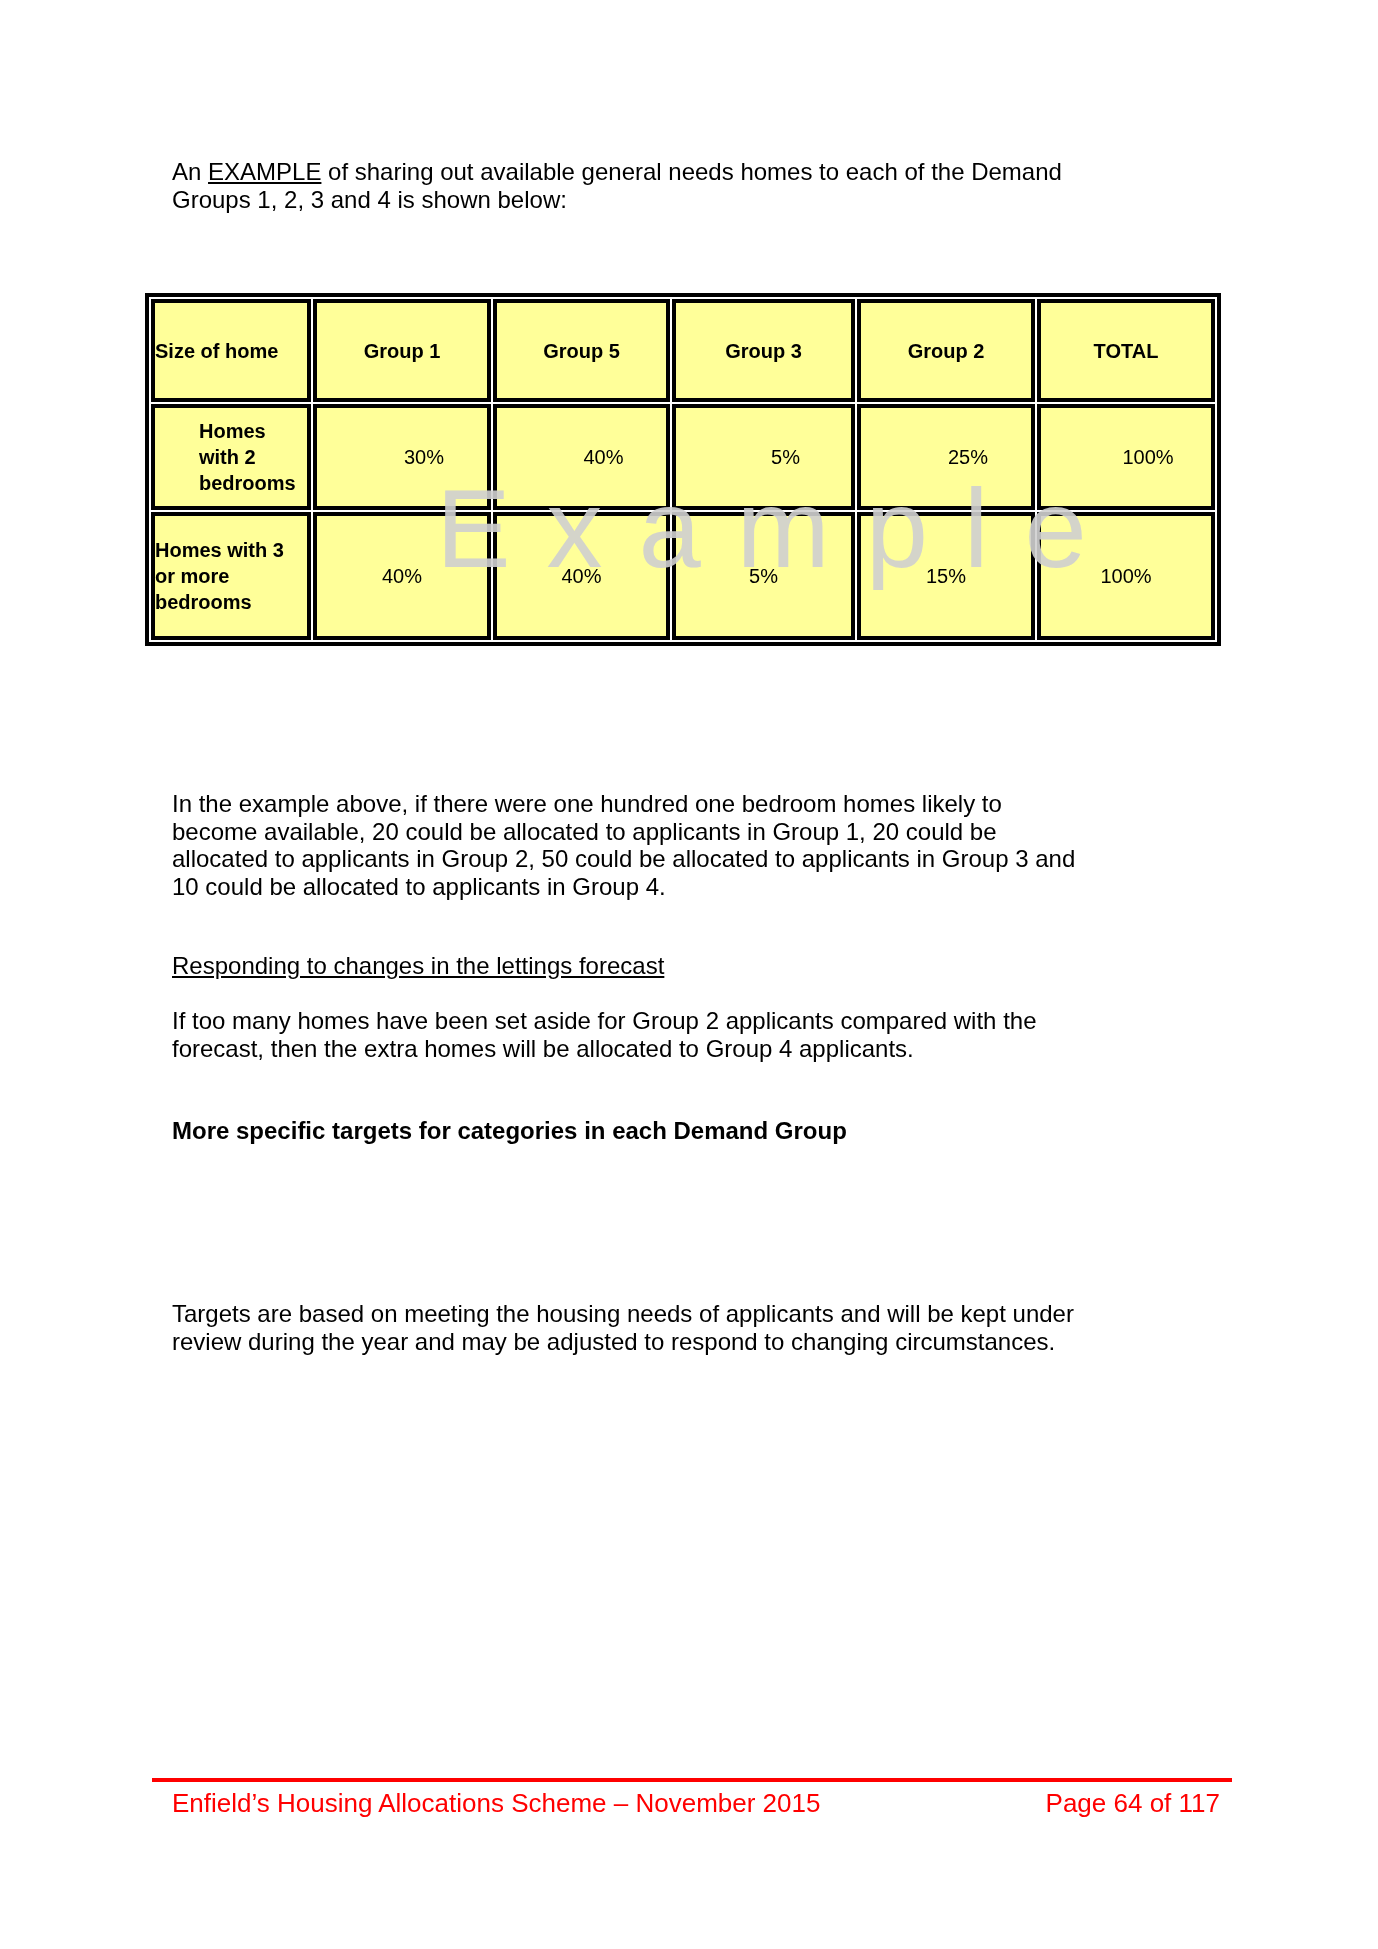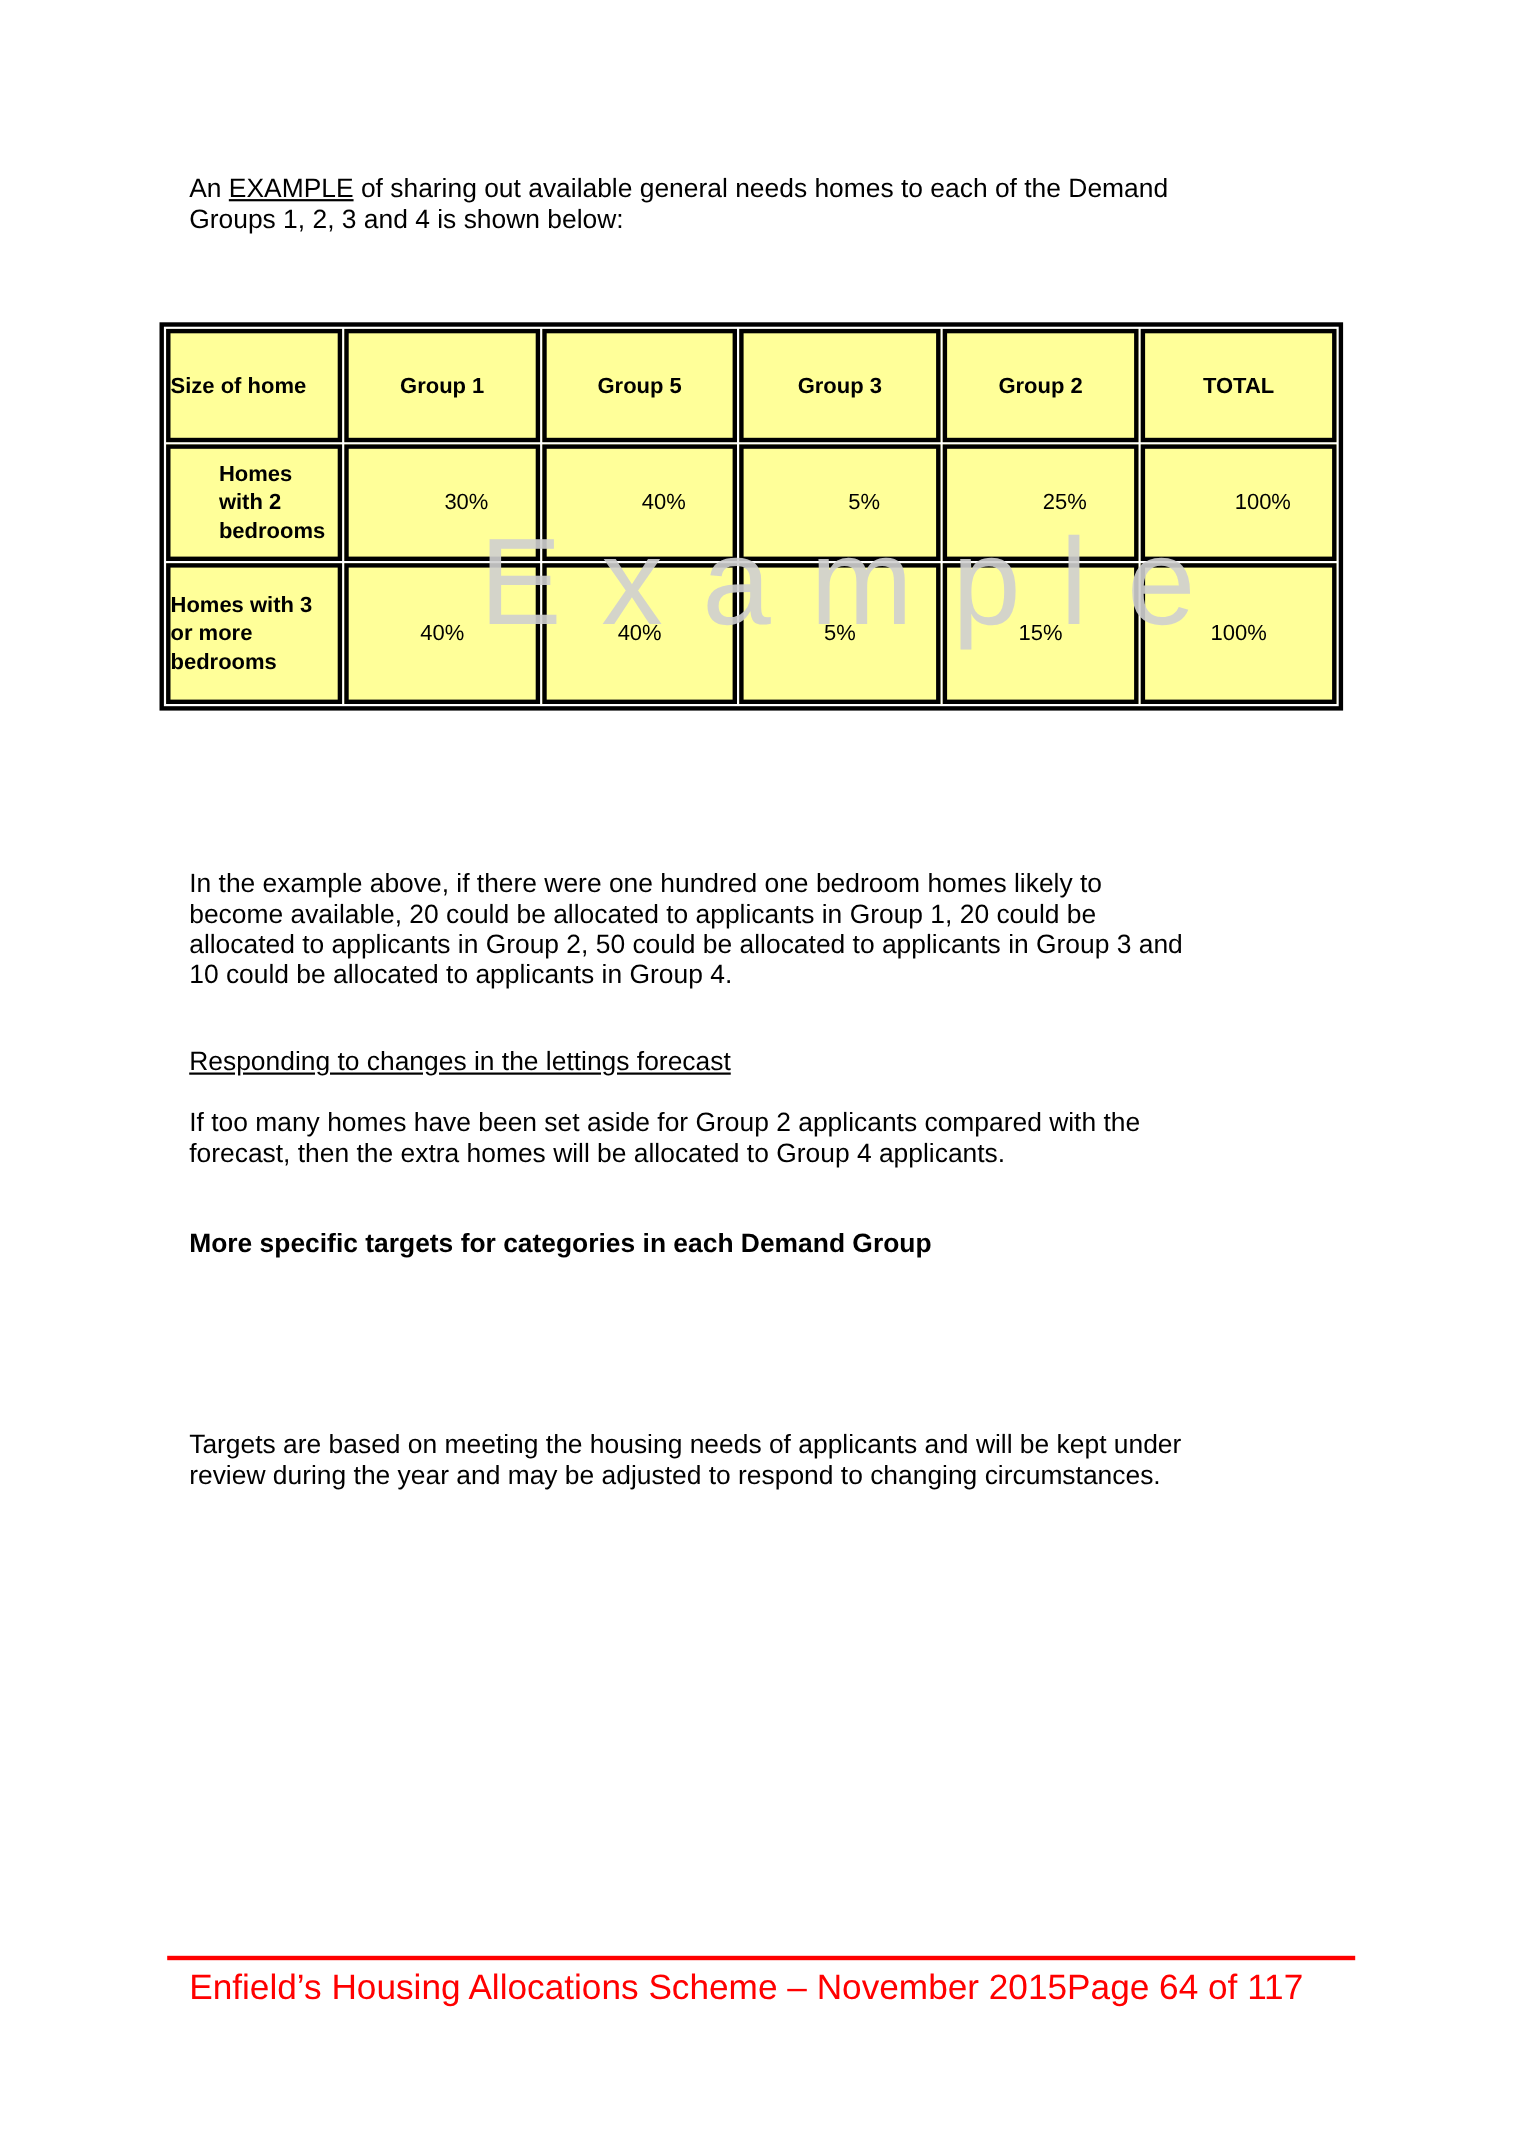--- a/index.html
+++ b/index.html
@@ -78,22 +78,22 @@
     position: absolute;
     left: 152px; top: 1778px;
     width: 1080px; height: 4px;
     background: #FF0000;
   }
   .footer-row {
     position: absolute;
     left: 172px; top: 1788px;
     width: 1048px;
     display: flex;
-    justify-content: flex-start;
-    font-size: 32px;
+    justify-content: space-between;
+    font-size: 26px;
     color: #FF0000;
   }
 </style>
 </head>
 <body>
 
 <div class="page">
 
   <p class="body-text intro"><span>An </span><span class="underline">EXAMPLE</span><span> of sharing out available general needs homes to each of the Demand Groups 1, 2, 3 and 4 is shown below:</span></p>
 

